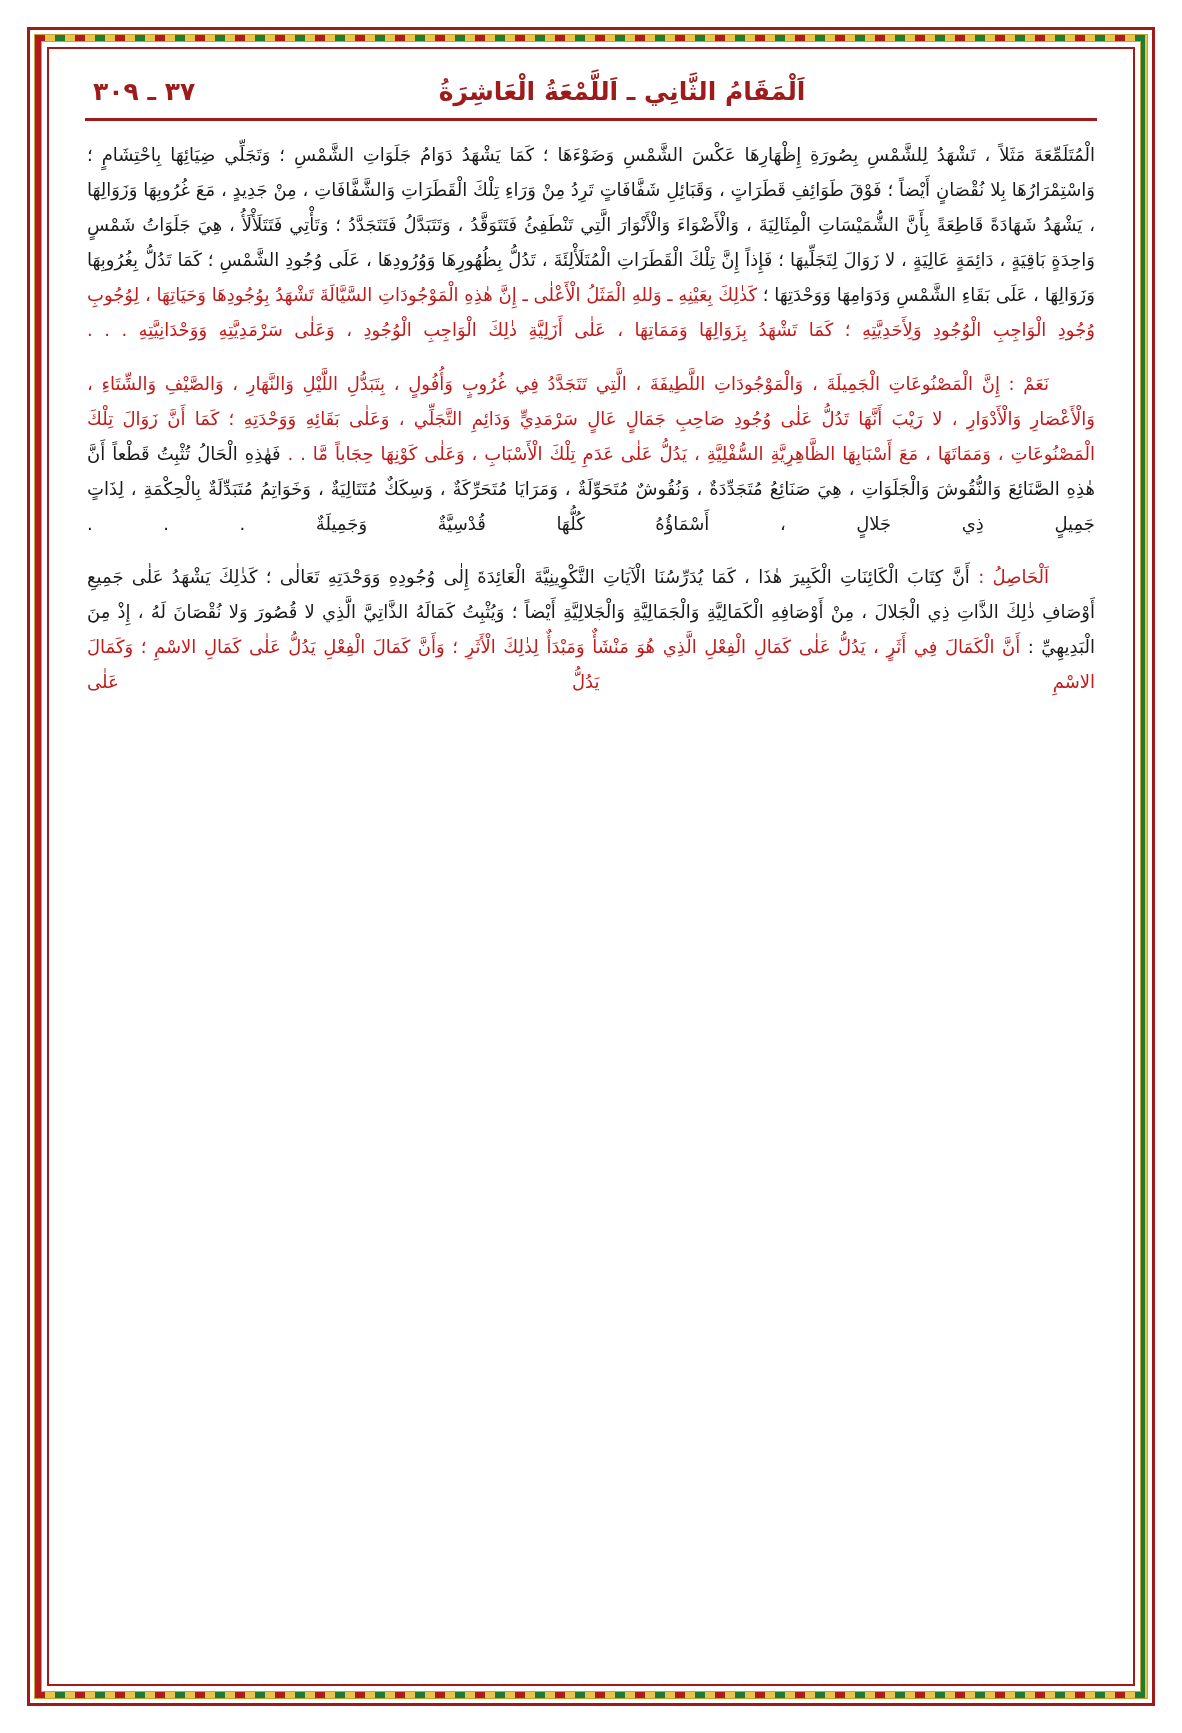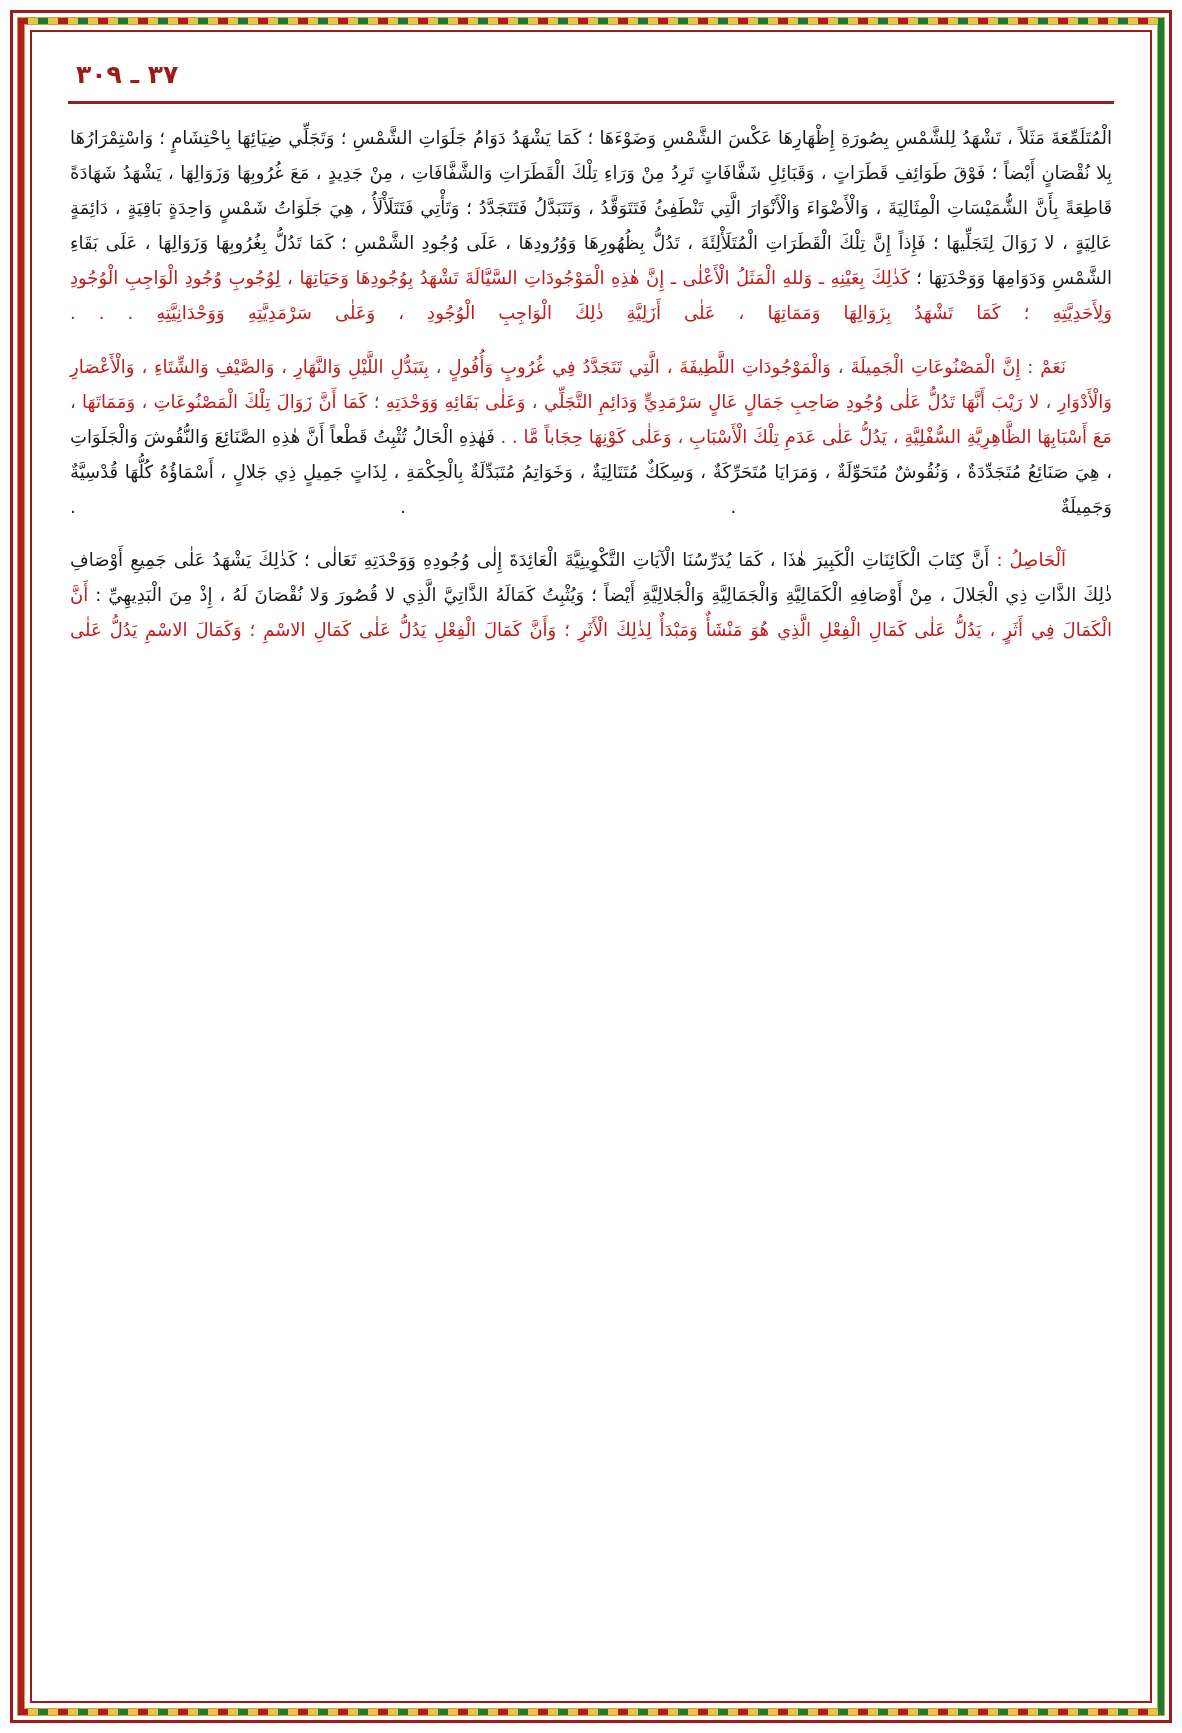--- a/index.html
+++ b/index.html
@@ -12,21 +12,21 @@
     height: 1733px;
     font-family: "DejaVu Sans", "Liberation Sans", sans-serif;
   }
 
   
   .page {
     position: relative;
     box-sizing: border-box;
     width: 1182px;
     height: 1733px;
-    padding: 10px;
+    padding: 27px;
     background: #ffffff;
   }
   .frame-outer {
     box-sizing: border-box;
     width: 100%;
     height: 100%;
     border: 3px solid #9e1b1b;
     padding: 4px;
     background: #ffffff;
   }
@@ -120,20 +120,21 @@
 <body>
 
 <div class="page">
   <div class="frame-outer">
     <div class="frame-band">
       <div class="frame-inner-white">
         <div class="frame-inner-line">
 
           <div class="header">
             <div class="header-page">٣٧ ـ ٣٠٩</div>
+            <div class="header-title">اَلْمَقَامُ الثَّانِي ـ اَللَّمْعَةُ الْعَاشِرَةُ</div>
           </div>
           <div class="header-rule"></div>
 
           <div class="content">
             <div class="paras">
                 <div class="para"><span class="black">الْمُتَلَمِّعَةَ مَثَلاً ، تَشْهَدُ لِلشَّمْسِ بِصُورَةِ إِظْهَارِهَا عَكْسَ الشَّمْسِ وَضَوْءَهَا ؛ كَمَا يَشْهَدُ دَوَامُ جَلَوَاتِ الشَّمْسِ ؛ وَتَجَلِّي ضِيَائِهَا بِاحْتِشَامٍ ؛ وَاسْتِمْرَارُهَا بِلا نُقْصَانٍ أَيْضاً ؛ فَوْقَ طَوَائِفِ قَطَرَاتٍ ، وَقَبَائِلِ شَفَّافَاتٍ تَرِدُ مِنْ وَرَاءِ تِلْكَ الْقَطَرَاتِ وَالشَّفَّافَاتِ ، مِنْ جَدِيدٍ ، مَعَ غُرُوبِهَا وَزَوَالِهَا ، يَشْهَدُ شَهَادَةً قَاطِعَةً بِأَنَّ الشُّمَيْسَاتِ الْمِثَالِيَةَ ، وَالْأَضْوَاءَ وَالْأَنْوَارَ الَّتِي تَنْطَفِئُ فَتَتَوَقَّدُ ، وَتَتَبَدَّلُ فَتَتَجَدَّدُ ؛ وَتَأْتِي فَتَتَلَأْلَأُ ، هِيَ جَلَوَاتُ شَمْسٍ وَاحِدَةٍ بَاقِيَةٍ ، دَائِمَةٍ عَالِيَةٍ ، لا زَوَالَ لِتَجَلِّيهَا ؛ فَإِذاً إِنَّ تِلْكَ الْقَطَرَاتِ الْمُتَلَأْلِئَةَ ، تَدُلُّ بِظُهُورِهَا وَوُرُودِهَا ، عَلَى وُجُودِ الشَّمْسِ ؛ كَمَا تَدُلُّ بِغُرُوبِهَا وَزَوَالِهَا ، عَلَى بَقَاءِ الشَّمْسِ وَدَوَامِهَا وَوَحْدَتِهَا ؛ </span><span class="red">كَذٰلِكَ بِعَيْنِهِ ـ وَللهِ الْمَثَلُ الْأَعْلٰى ـ إِنَّ هٰذِهِ الْمَوْجُودَاتِ السَّيَّالَةَ تَشْهَدُ بِوُجُودِهَا وَحَيَاتِهَا ، لِوُجُوبِ وُجُودِ الْوَاجِبِ الْوُجُودِ وَلِأَحَدِيَّتِهِ ؛ كَمَا تَشْهَدُ بِزَوَالِهَا وَمَمَاتِهَا ، عَلٰى أَزَلِيَّةِ ذٰلِكَ الْوَاجِبِ الْوُجُودِ ، وَعَلٰى سَرْمَدِيَّتِهِ وَوَحْدَانِيَّتِهِ . . .</span></div>
                 <div class="spacer"></div>
                 <div class="para indent"><span class="red">نَعَمْ : إِنَّ الْمَصْنُوعَاتِ الْجَمِيلَةَ ، وَالْمَوْجُودَاتِ اللَّطِيفَةَ ، الَّتِي تَتَجَدَّدُ فِي غُرُوبٍ وَأُفُولٍ ، بِتَبَدُّلِ اللَّيْلِ وَالنَّهَارِ ، وَالصَّيْفِ وَالشِّتَاءِ ، وَالْأَعْصَارِ وَالْأَدْوَارِ ، لا رَيْبَ أَنَّهَا تَدُلُّ عَلٰى وُجُودِ صَاحِبِ جَمَالٍ عَالٍ سَرْمَدِيٍّ وَدَائِمِ التَّجَلِّي ، وَعَلٰى بَقَائِهِ وَوَحْدَتِهِ ؛ كَمَا أَنَّ زَوَالَ تِلْكَ الْمَصْنُوعَاتِ ، وَمَمَاتَهَا ، مَعَ أَسْبَابِهَا الظَّاهِرِيَّةِ السُّفْلِيَّةِ ، يَدُلُّ عَلٰى عَدَمِ تِلْكَ الْأَسْبَابِ ، وَعَلٰى كَوْنِهَا حِجَاباً مَّا . . </span><span class="black">فَهٰذِهِ الْحَالُ تُثْبِتُ قَطْعاً أَنَّ هٰذِهِ الصَّنَائِعَ وَالنُّقُوشَ وَالْجَلَوَاتِ ، هِيَ صَنَائِعُ مُتَجَدِّدَةٌ ، وَنُقُوشٌ مُتَحَوِّلَةٌ ، وَمَرَايَا مُتَحَرِّكَةٌ ، وَسِكَكٌ مُتَتَالِيَةٌ ، وَخَوَاتِمُ مُتَبَدِّلَةٌ بِالْحِكْمَةِ ، لِذَاتٍ جَمِيلٍ ذِي جَلالٍ ، أَسْمَاؤُهُ كُلُّهَا قُدْسِيَّةٌ وَجَمِيلَةٌ . . .</span></div>
                 <div class="spacer"></div>
                 <div class="para indent"><span class="red">اَلْحَاصِلُ : </span><span class="black">أَنَّ كِتَابَ الْكَائِنَاتِ الْكَبِيرَ هٰذَا ، كَمَا يُدَرِّسُنَا الْآيَاتِ التَّكْوِينِيَّةَ الْعَائِدَةَ إِلٰى وُجُودِهِ وَوَحْدَتِهِ تَعَالٰى ؛ كَذٰلِكَ يَشْهَدُ عَلٰى جَمِيعِ أَوْصَافِ ذٰلِكَ الذَّاتِ ذِي الْجَلالَ ، مِنْ أَوْصَافِهِ الْكَمَالِيَّةِ وَالْجَمَالِيَّةِ وَالْجَلالِيَّةِ أَيْضاً ؛ وَيُثْبِتُ كَمَالَهُ الذَّاتِيَّ الَّذِي لا قُصُورَ وَلا نُقْصَانَ لَهُ ، إِذْ مِنَ الْبَدِيهِيِّ : </span><span class="red">أَنَّ الْكَمَالَ فِي أَثَرٍ ، يَدُلُّ عَلٰى كَمَالِ الْفِعْلِ الَّذِي هُوَ مَنْشَأٌ وَمَبْدَأٌ لِذٰلِكَ الْأَثَرِ ؛ وَأَنَّ كَمَالَ الْفِعْلِ يَدُلُّ عَلٰى كَمَالِ الاسْمِ ؛ وَكَمَالَ الاسْمِ يَدُلُّ عَلٰى</span></div>

